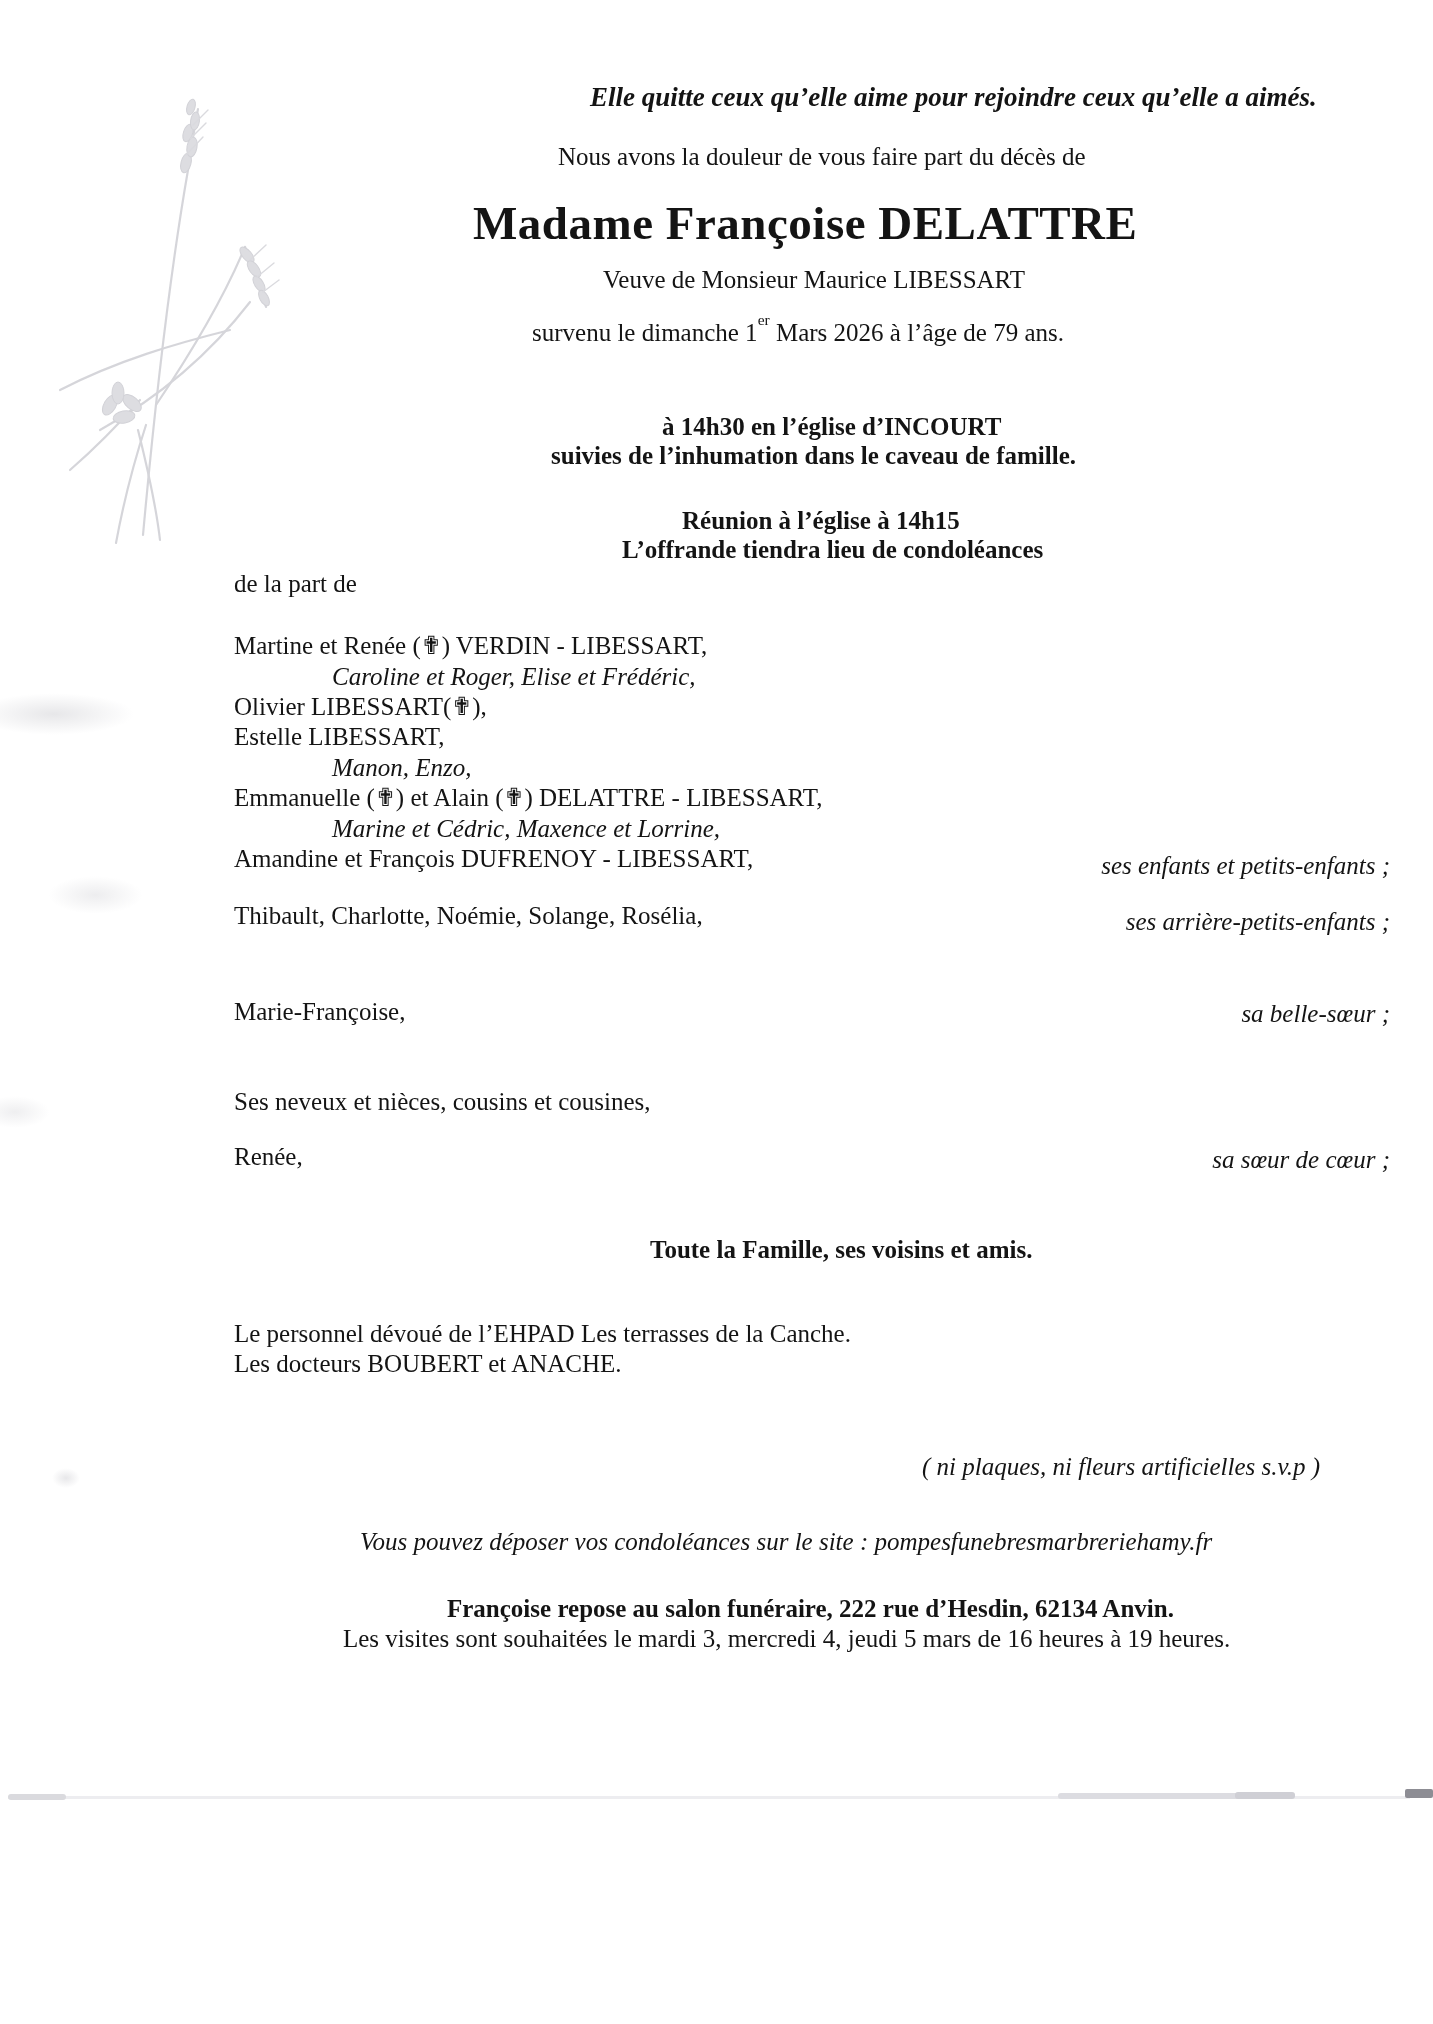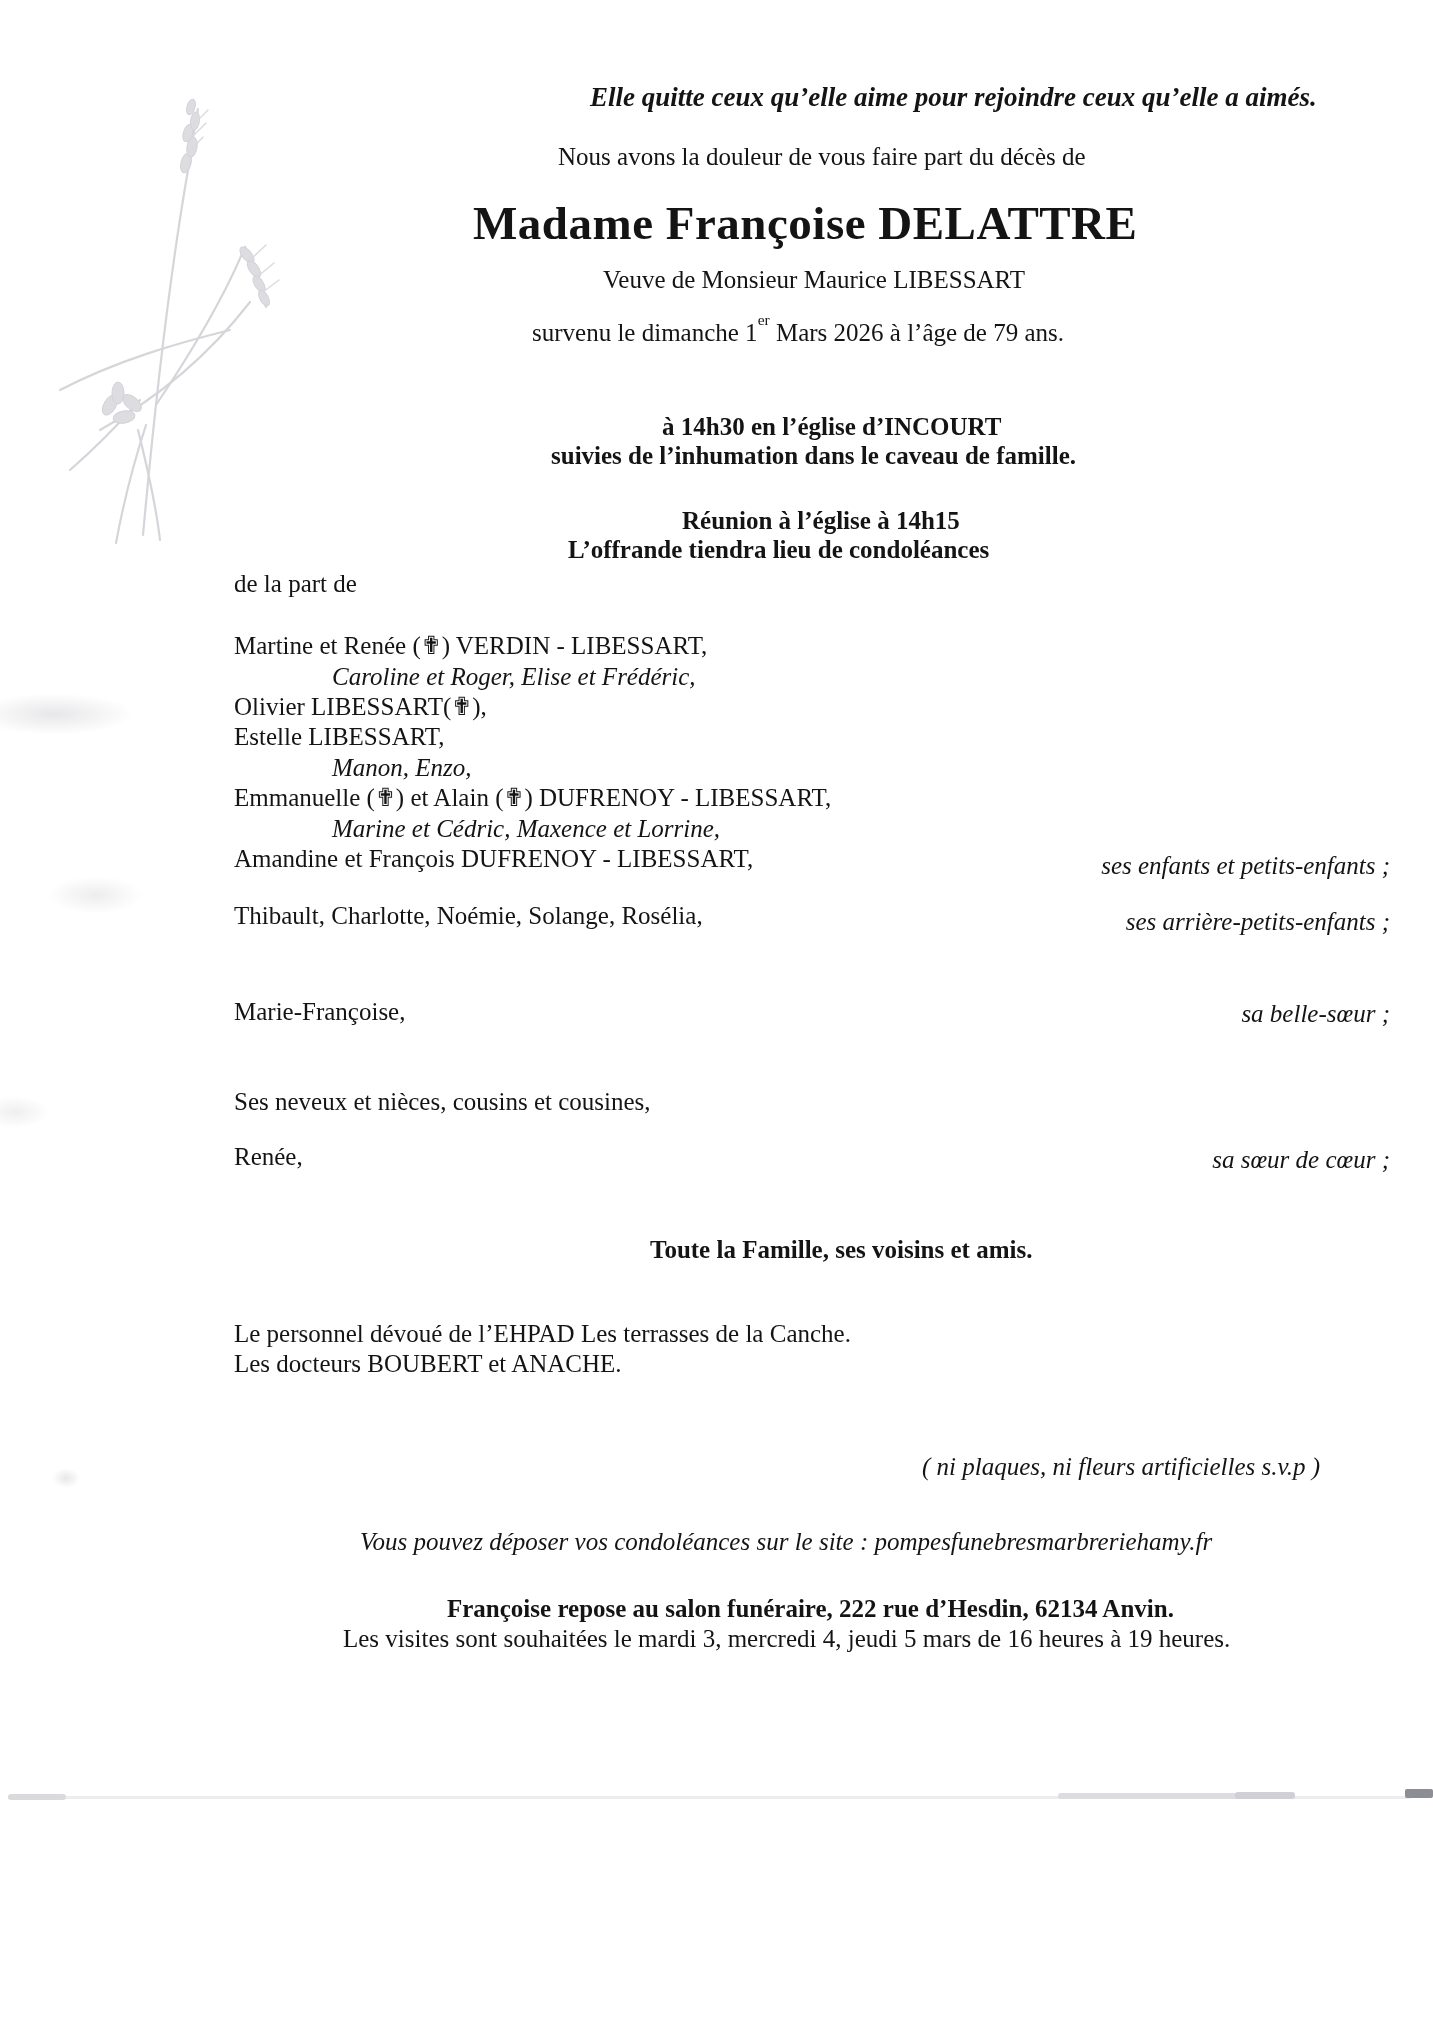--- a/index.html
+++ b/index.html
@@ -92,30 +92,30 @@
   <div class="t quote" style="left:590px;top:82px;">Elle quitte ceux qu’elle aime pour rejoindre ceux qu’elle a aimés.</div>
   <div class="t" style="left:558px;top:143px;">Nous avons la douleur de vous faire part du décès de</div>
   <div class="t name" style="left:473px;top:196px;">Madame Françoise DELATTRE</div>
   <div class="t" style="left:603px;top:266px;">Veuve de Monsieur Maurice LIBESSART</div>
   <div class="t" style="left:532px;top:318px;"><span>survenu le dimanche 1</span><sup class="ord">er</sup><span> Mars 2026 à l’âge de 79 ans.</span></div>
 
   <div class="t b" style="left:662px;top:413px;">à 14h30 en l’église d’INCOURT</div>
   <div class="t b" style="left:551px;top:442px;">suivies de l’inhumation dans le caveau de famille.</div>
 
   <div class="t b" style="left:682px;top:507px;">Réunion à l’église à 14h15</div>
-  <div class="t b" style="left:568px;top:536px;">L’offrande tiendra lieu de condoléances</div>
+  <div class="t b" style="left:622px;top:536px;">L’offrande tiendra lieu de condoléances</div>
 
   <div class="t" style="left:234px;top:570px;">de la part de</div>
 
   <div class="t" style="left:234px;top:632px;">Martine et Renée (✟) VERDIN - LIBESSART,</div>
   <div class="t it" style="left:332px;top:663px;">Caroline et Roger, Elise et Frédéric,</div>
   <div class="t" style="left:234px;top:693px;">Olivier LIBESSART(✟),</div>
   <div class="t" style="left:234px;top:723px;">Estelle LIBESSART,</div>
   <div class="t it" style="left:332px;top:754px;">Manon, Enzo,</div>
-  <div class="t" style="left:234px;top:784px;">Emmanuelle (✟) et Alain (✟) DUFRENOY - LIBESSART,</div>
+  <div class="t" style="left:234px;top:784px;">Emmanuelle (✟) et Alain (✟) DELATTRE - LIBESSART,</div>
   <div class="t it" style="left:332px;top:815px;">Marine et Cédric, Maxence et Lorrine,</div>
   <div class="t" style="left:234px;top:845px;">Amandine et François DUFRENOY - LIBESSART,</div>
   <div class="t rel" style="top:852px;">ses enfants et petits-enfants ;</div>
 
   <div class="t" style="left:234px;top:902px;">Thibault, Charlotte, Noémie, Solange, Rosélia,</div>
   <div class="t rel" style="top:908px;">ses arrière-petits-enfants ;</div>
 
   <div class="t" style="left:234px;top:998px;">Marie-Françoise,</div>
   <div class="t rel" style="top:1000px;">sa belle-sœur ;</div>
 

